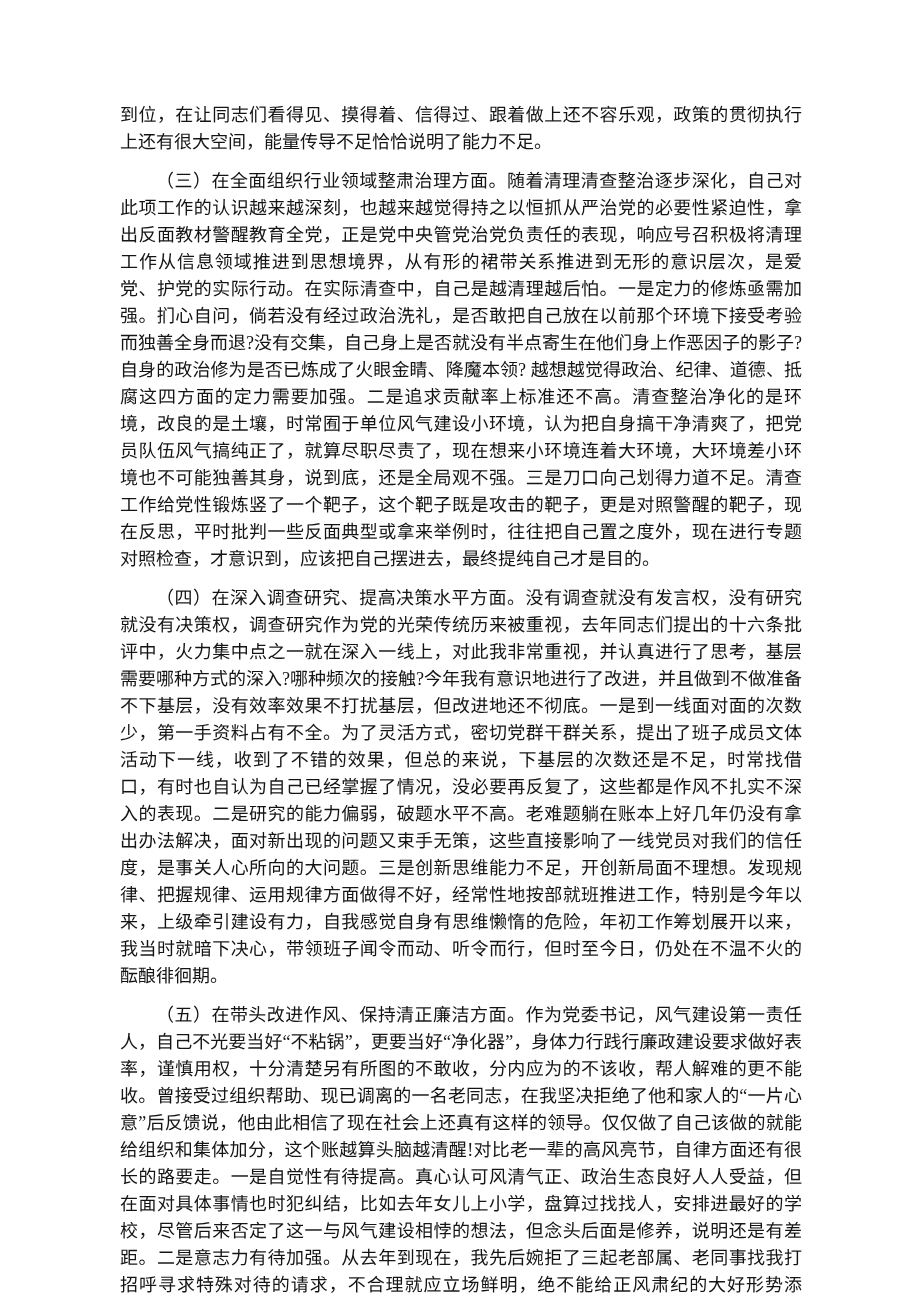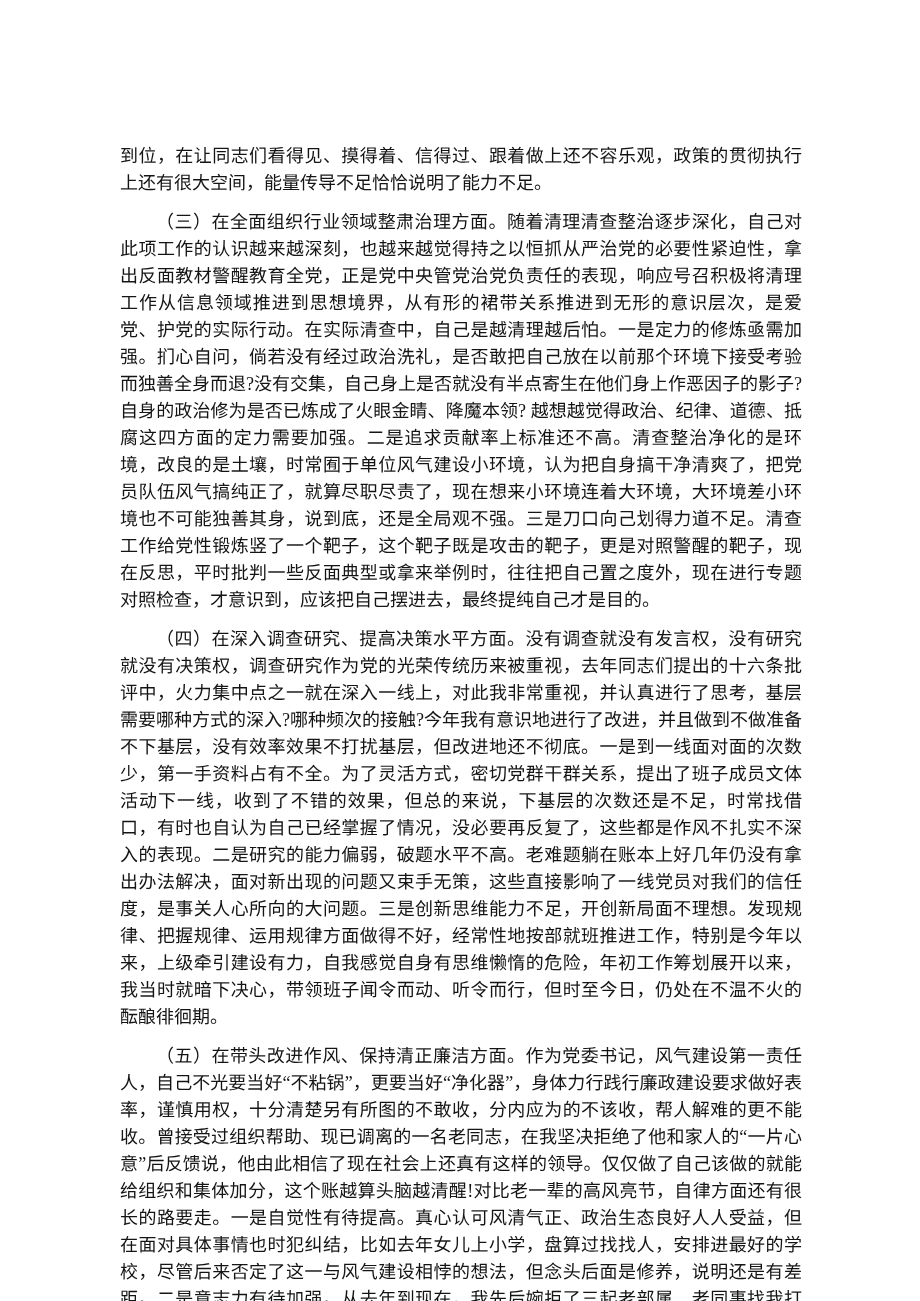--- a/index.html
+++ b/index.html
@@ -27,21 +27,20 @@
     margin: 0 0 12px 0;
     font-size: 18px;
     line-height: 27px;
     text-align: justify;
     text-justify: inter-ideograph;
     text-indent: 2em;
     word-break: break-all;
   }
   .para.continuation {
     text-indent: 0;
-    margin-top: 41px;
   }
   .para:last-child {
     margin-bottom: 0;
   }
 </style>
 </head>
 <body>
 
 <div class="doc-page">
   <div class="doc-body">

